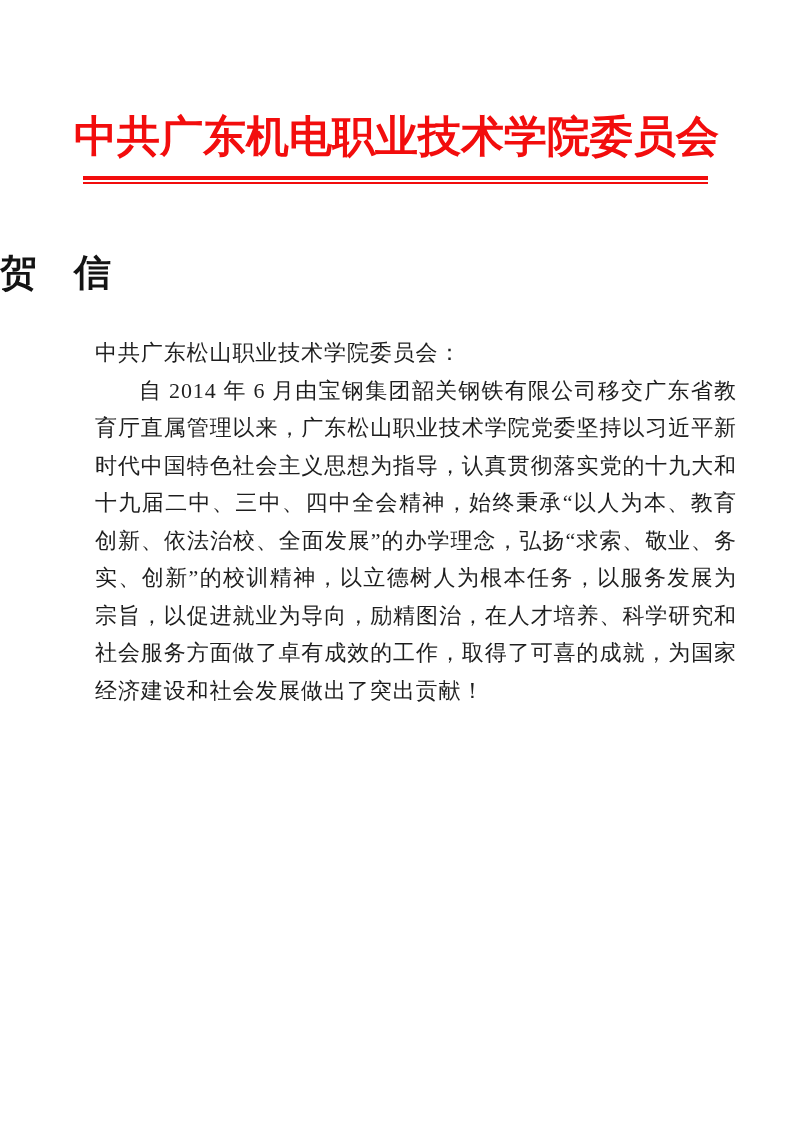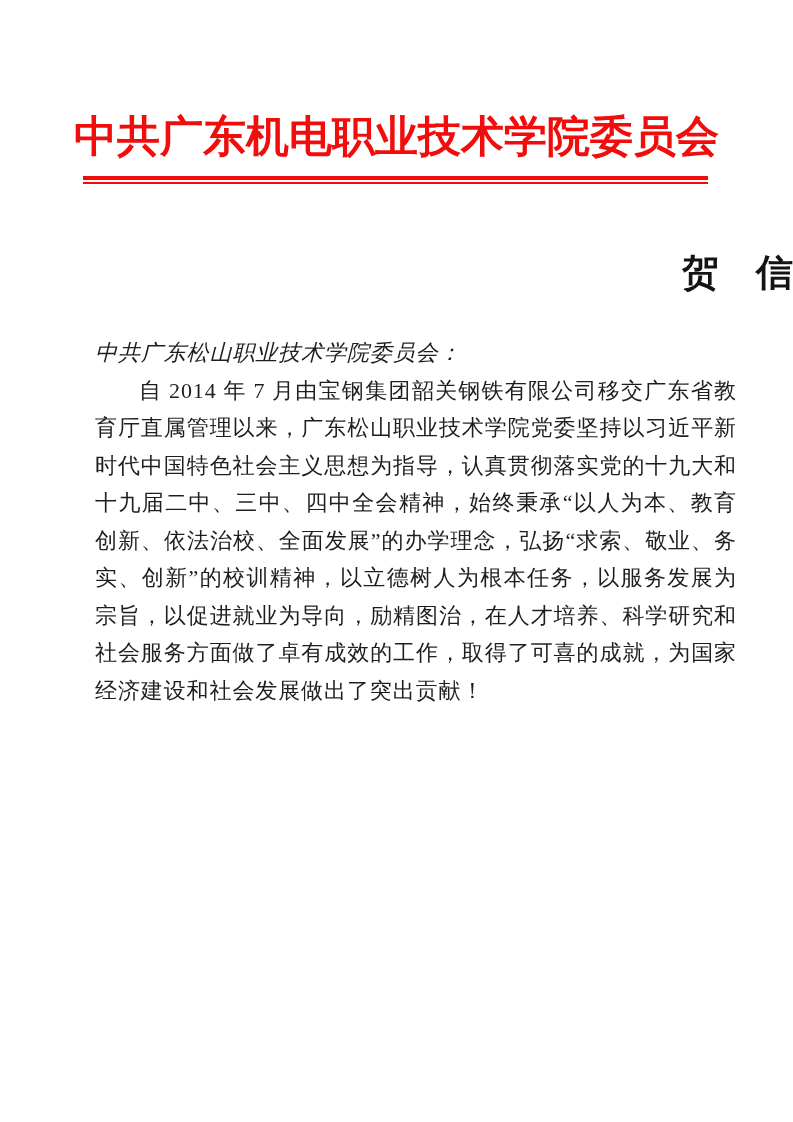--- a/index.html
+++ b/index.html
@@ -42,58 +42,57 @@
     margin-top: 2px;
   }
   
   .doc-title {
     margin: 67px 0 0 0;
     font-family: "Liberation Sans", sans-serif;
     font-weight: bold;
     font-size: 37px;
     line-height: 44px;
     color: #141414;
-    text-align: right;
+    text-align: left;
     white-space: pre;
   }
   
   .body-block {
     margin: 39px 0 0 95px;
     width: 642px;
     font-family: "Liberation Serif", serif;
     font-size: 22px;
     line-height: 37.5px;
     letter-spacing: 0.9px;
     color: #1e1e1e;
     text-align: justify;
   }
   .body-block p {
     margin: 0;
     text-indent: 2em;
   }
   .body-block p.salutation {
     text-indent: 0;
-    font-style: italic;
   }
 </style>
 </head>
 <body>
 
 <div class="page">
 
   <header>
     <h1 class="org-title">中共广东机电职业技术学院委员会</h1>
     <div class="rule">
       <div class="rule-thick"></div>
       <div class="rule-thin"></div>
     </div>
   </header>
 
   <main>
     <h2 class="doc-title">贺　信</h2>
 
     <section class="body-block">
       <p class="salutation">中共广东松山职业技术学院委员会：</p>
-      <p class="para">自 2014 年 7 月由宝钢集团韶关钢铁有限公司移交广东省教育厅直属管理以来，广东松山职业技术学院党委坚持以习近平新时代中国特色社会主义思想为指导，认真贯彻落实党的十九大和十九届二中、三中、四中全会精神，始终秉承“以人为本、教育创新、依法治校、全面发展”的办学理念，弘扬“求索、敬业、务实、创新”的校训精神，以立德树人为根本任务，以服务发展为宗旨，以促进就业为导向，励精图治，在人才培养、科学研究和社会服务方面做了卓有成效的工作，取得了可喜的成就，为国家经济建设和社会发展做出了突出贡献！</p>
+      <p class="para">自 2014 年 6 月由宝钢集团韶关钢铁有限公司移交广东省教育厅直属管理以来，广东松山职业技术学院党委坚持以习近平新时代中国特色社会主义思想为指导，认真贯彻落实党的十九大和十九届二中、三中、四中全会精神，始终秉承“以人为本、教育创新、依法治校、全面发展”的办学理念，弘扬“求索、敬业、务实、创新”的校训精神，以立德树人为根本任务，以服务发展为宗旨，以促进就业为导向，励精图治，在人才培养、科学研究和社会服务方面做了卓有成效的工作，取得了可喜的成就，为国家经济建设和社会发展做出了突出贡献！</p>
     </section>
   </main>
 
 </div>
 
 </body></html>

